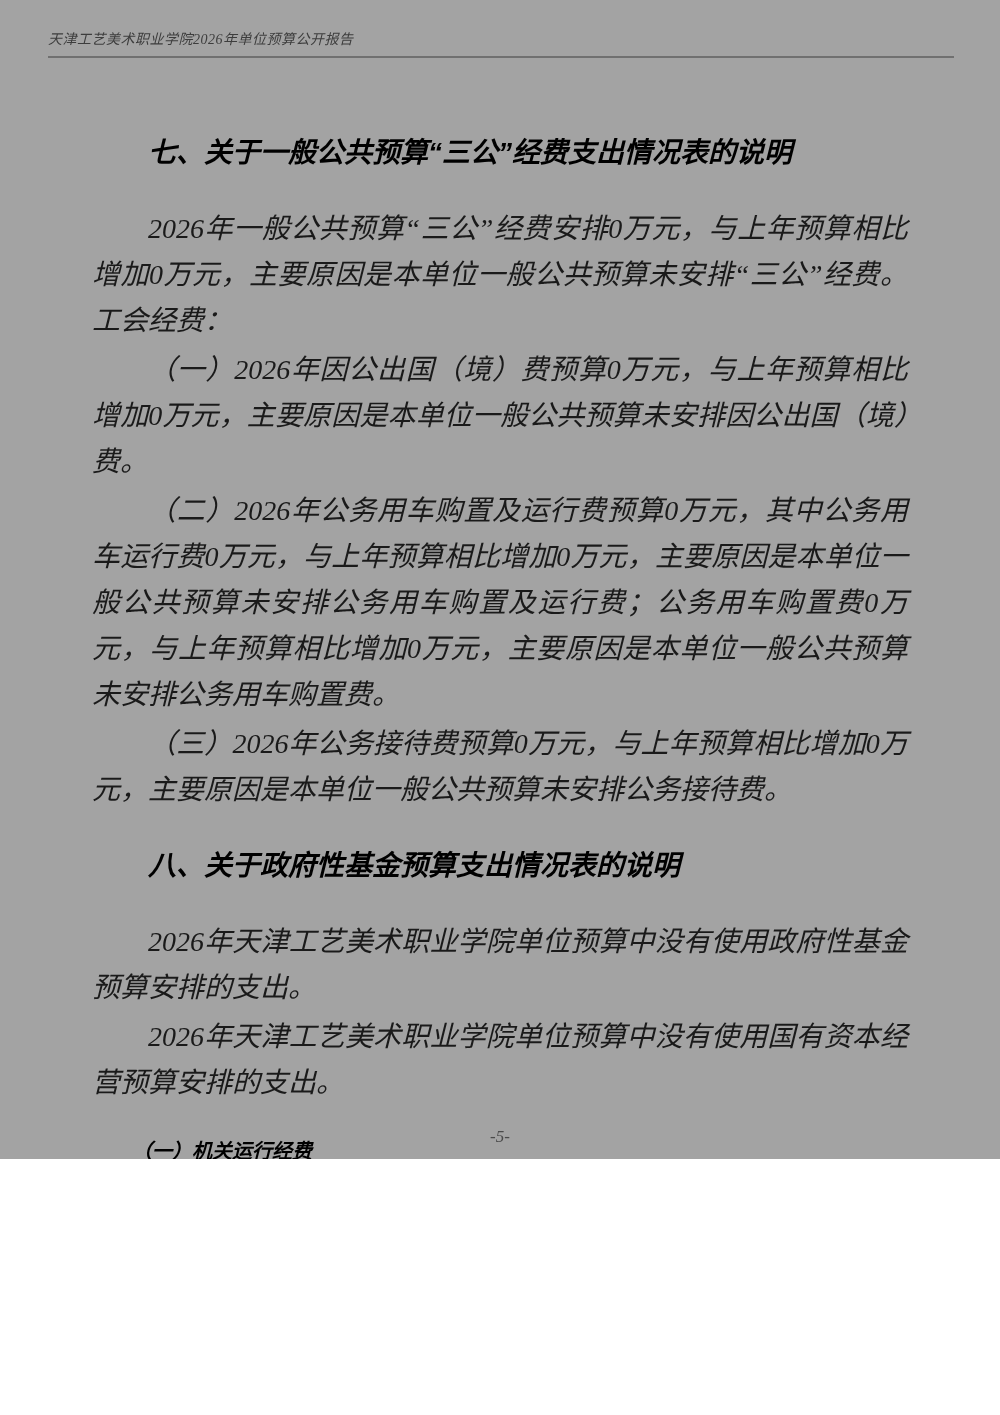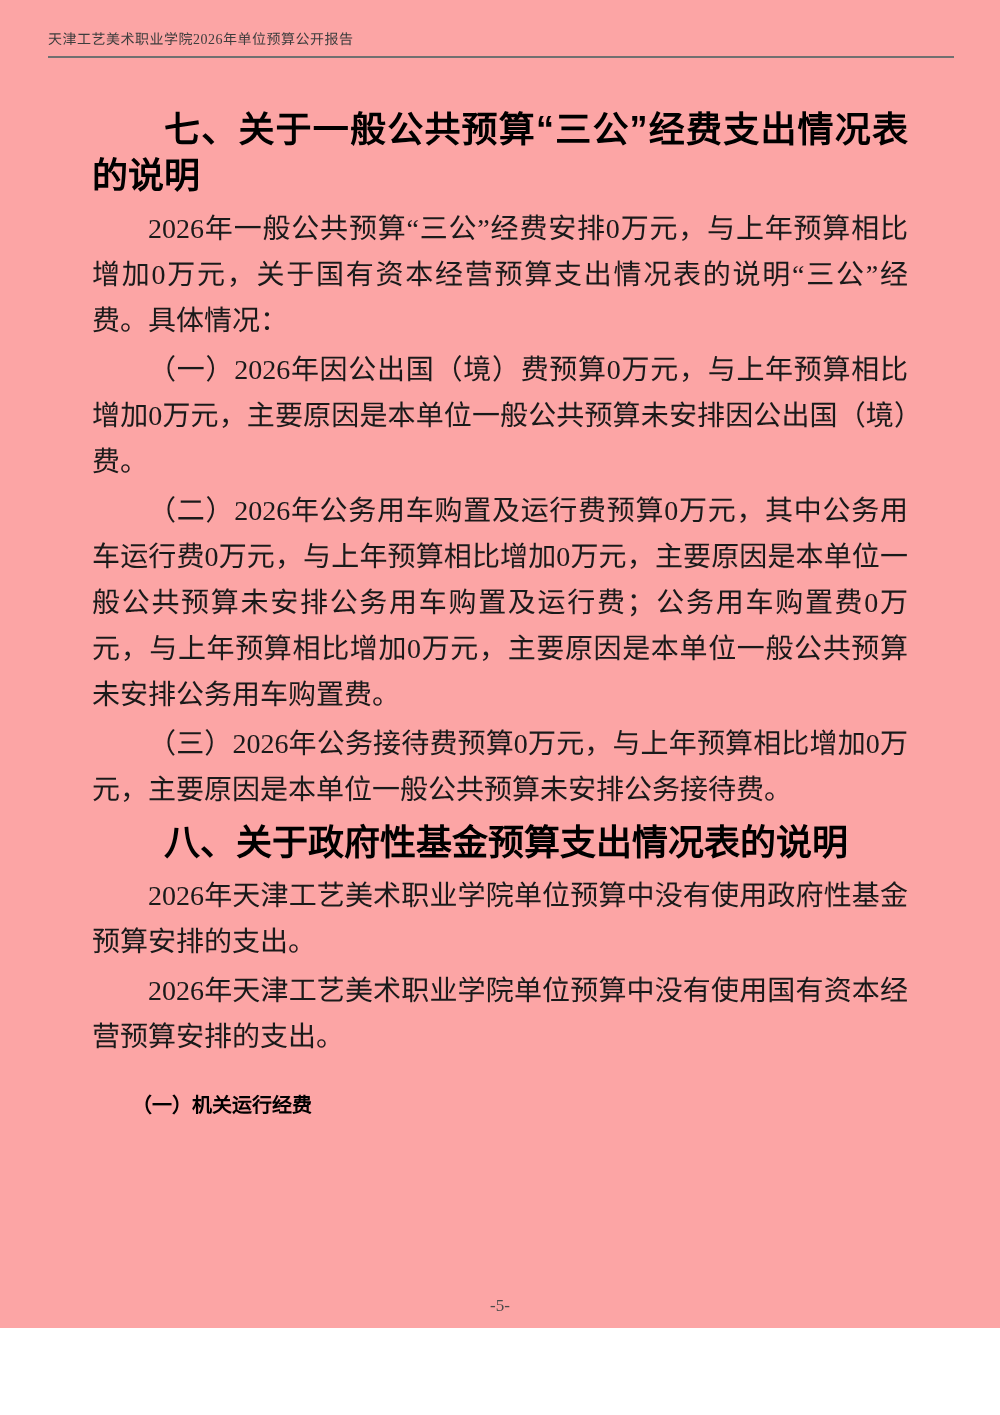--- a/index.html
+++ b/index.html
@@ -3,25 +3,26 @@
 <meta charset="utf-8">
 <style>
   html, body {
     margin: 0;
     padding: 0;
     background: #ffffff;
   }
   .page {
     position: relative;
     width: 1000px;
-    height: 1328px;
-    background: #fca5a5;
+    height: 1159px;
+    background: #a3a3a3;
     overflow: hidden;
     font-family: "Liberation Serif", "DejaVu Serif", serif;
     color: #1a1a1a;
+    font-style: italic;
   }
   
   .page-header {
     position: absolute;
     top: 0;
     left: 48px;
     right: 46px;
     padding-top: 30px;
     padding-bottom: 6px;
     border-bottom: 2px solid #707070;
@@ -43,25 +44,25 @@
     text-align: justify;
   }
   .doc-body p {
     margin: 0 0 3px 0;
     text-indent: 2em;
   }
   .doc-body p.no-indent {
     text-indent: 0;
   }
   .doc-body .section-heading {
-    margin: 7px 0;
+    margin: 30px 0;
     text-indent: 2em;
     font-family: "Liberation Sans", "DejaVu Sans", sans-serif;
     font-weight: 700;
-    font-size: 36px;
+    font-size: 28px;
     line-height: 46px;
     color: #000000;
   }
   .doc-body .sub-heading {
     margin: 22px 0 15px 0;
     text-indent: 2em;
     font-weight: 700;
     font-size: 20px;
     line-height: 46px;
     color: #000000;
@@ -87,21 +88,21 @@
 
   <div class="page-header">
     <div class="header-title">天津工艺美术职业学院2026年单位预算公开报告</div>
   </div>
 
   <div class="doc-body">
 
 
     <div class="section-heading">七、关于一般公共预算“三公”经费支出情况表的说明</div>
 
-    <p>2026年一般公共预算“三公”经费安排0万元，与上年预算相比增加0万元，关于国有资本经营预算支出情况表的说明“三公”经费。具体情况：</p>
+    <p>2026年一般公共预算“三公”经费安排0万元，与上年预算相比增加0万元，主要原因是本单位一般公共预算未安排“三公”经费。工会经费：</p>
 
     <p>（一）2026年因公出国（境）费预算0万元，与上年预算相比增加0万元，主要原因是本单位一般公共预算未安排因公出国（境）费。</p>
 
     <p>（二）2026年公务用车购置及运行费预算0万元，其中公务用车运行费0万元，与上年预算相比增加0万元，主要原因是本单位一般公共预算未安排公务用车购置及运行费；公务用车购置费0万元，与上年预算相比增加0万元，主要原因是本单位一般公共预算未安排公务用车购置费。</p>
 
     <p>（三）2026年公务接待费预算0万元，与上年预算相比增加0万元，主要原因是本单位一般公共预算未安排公务接待费。</p>
 
     <div class="section-heading">八、关于政府性基金预算支出情况表的说明</div>
 
     <p>2026年天津工艺美术职业学院单位预算中没有使用政府性基金预算安排的支出。</p>

